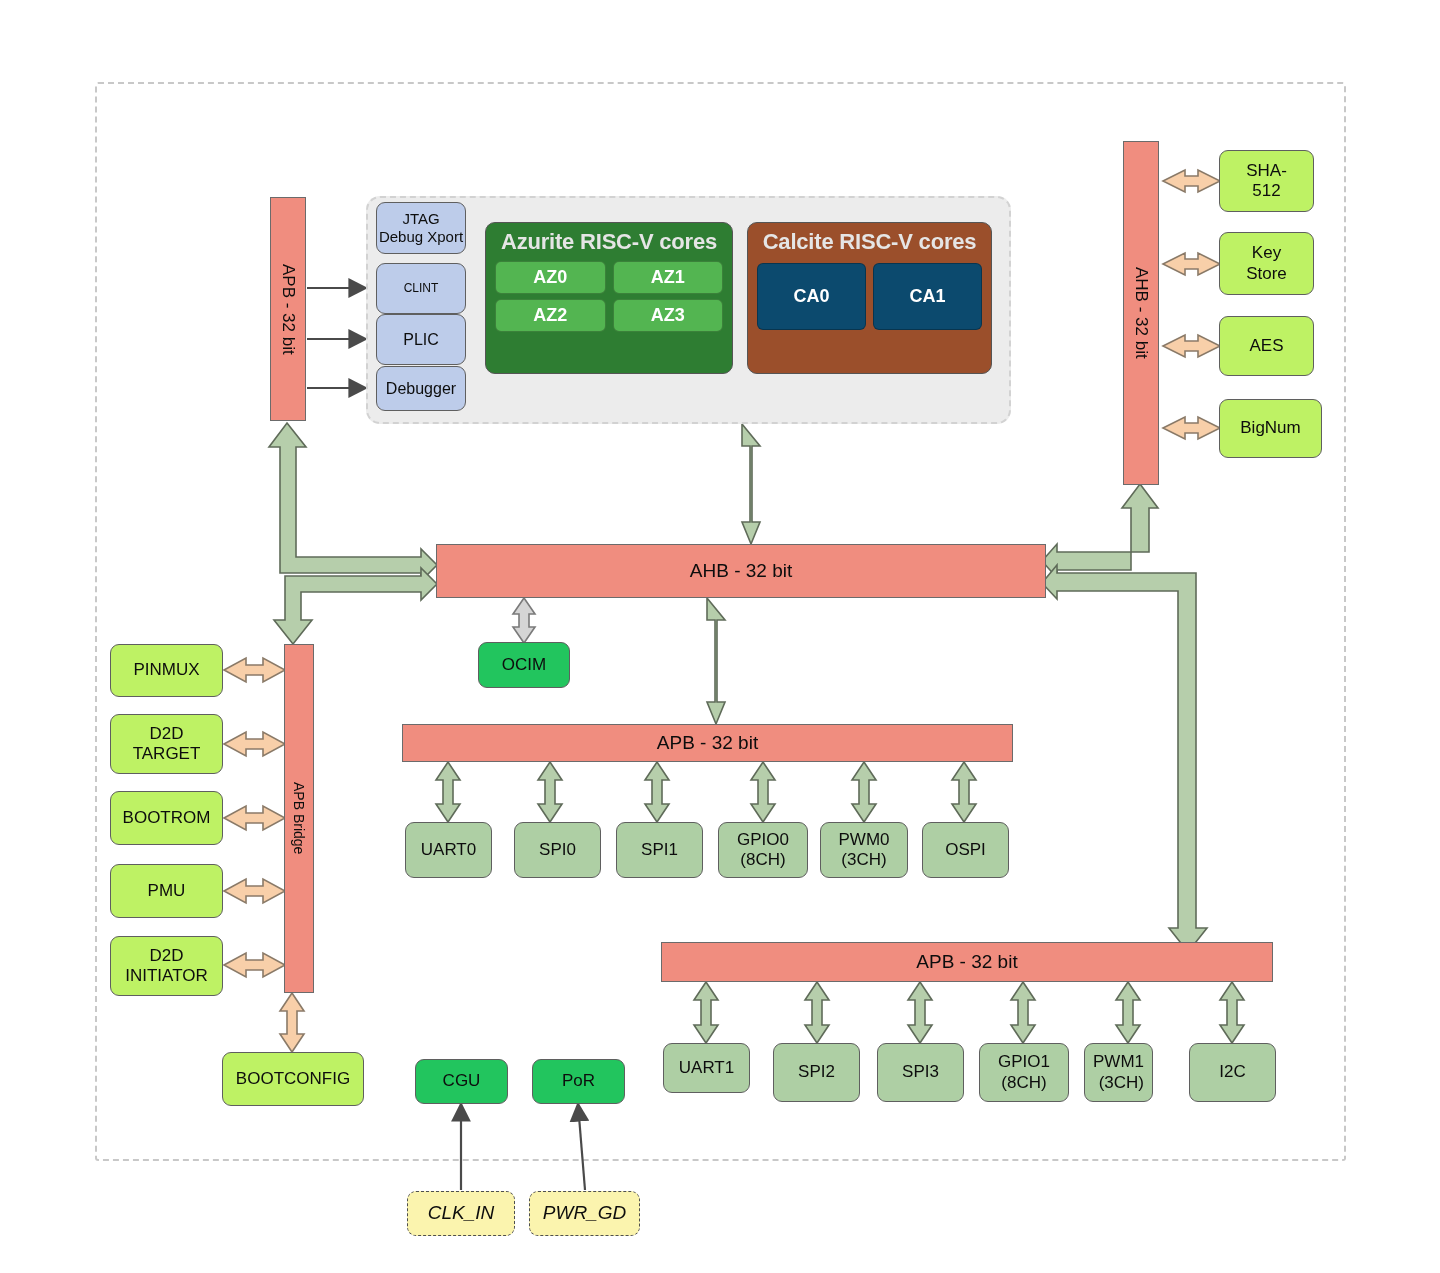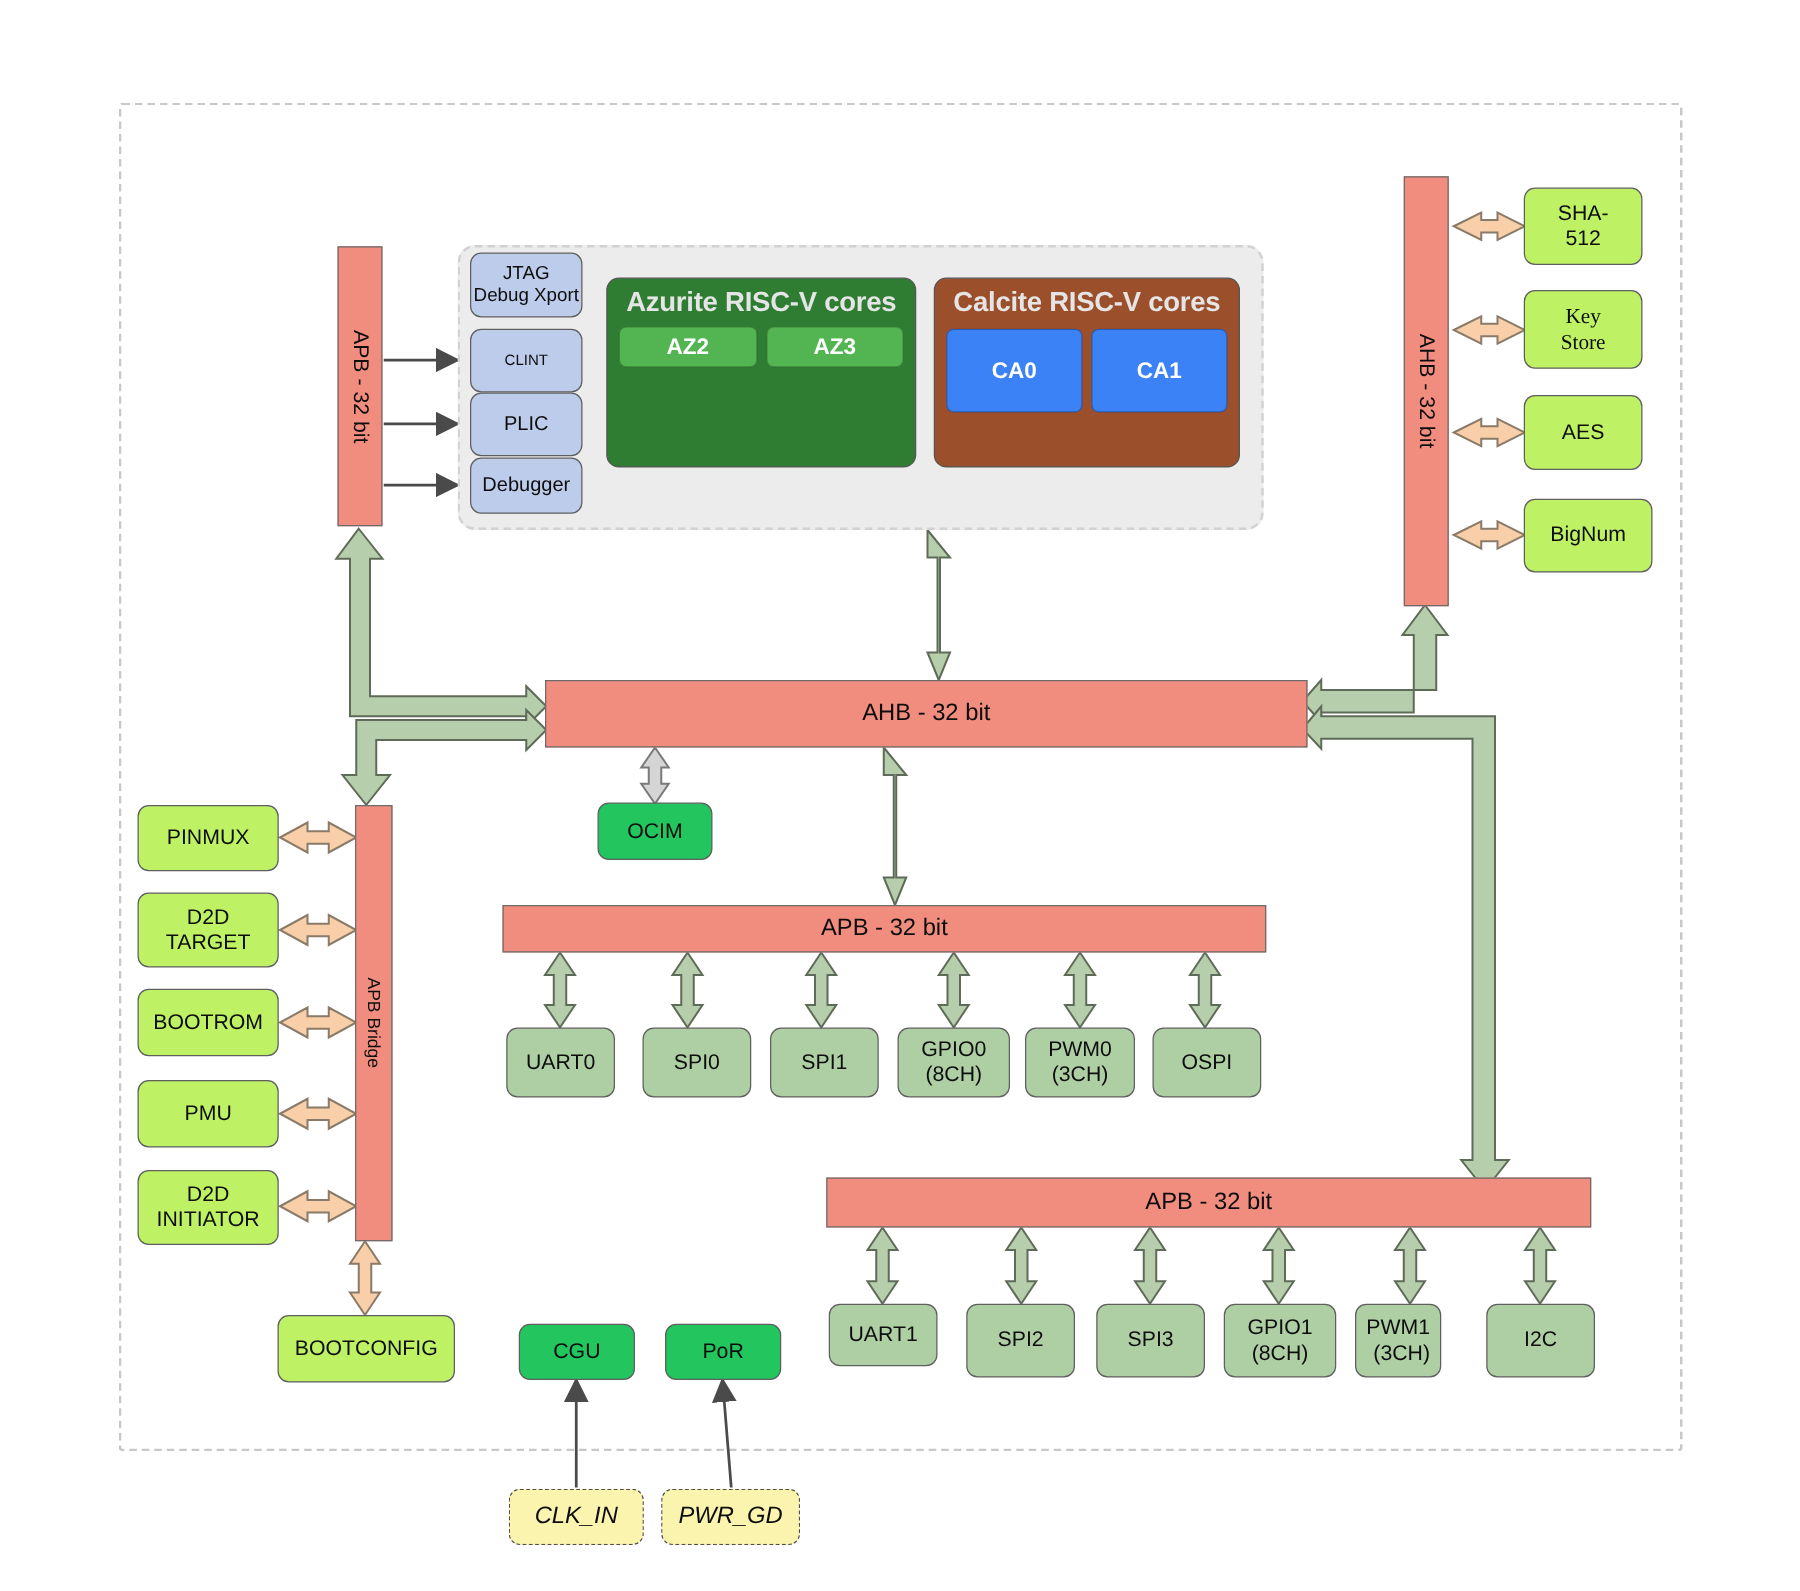--- a/index.html
+++ b/index.html
@@ -102,21 +102,21 @@
     border:1.5px solid rgba(0,0,0,.28);
     color:#fff;
     font-weight:bold;
     font-size:18px;
     text-align:center;
     padding:5px 0;
   }
   #azurite{background:#2e7d32;}
   #azurite .core-cell{background:#53b551;}
   #calcite{background:#9b4f2b;}
-  #calcite .core-cell{background:#3b82f6;}
+  #calcite .core-cell{background:#0c4a6e;}
 </style>
 </head>
 <body>
 
 <div id="canvas">
 
   <div id="chip-boundary"></div>
 
   <svg width="1440" height="1273" style="position:absolute;left:0;top:0;">
     <defs>
@@ -245,39 +245,43 @@
   <div class="bus vert" id="apb-debug-bus" style="left:270px;top:197px;width:36px;height:224px;">APB - 32 bit</div>
 
   <div class="blk blue" style="left:376px;top:202px;width:90px;height:52px;font-size:15px;">JTAG
 Debug Xport</div>
   <div class="blk blue" style="left:376px;top:263px;width:90px;height:51px;font-size:12px;">CLINT</div>
   <div class="blk blue" style="left:376px;top:314px;width:90px;height:51px;font-size:16px;">PLIC</div>
   <div class="blk blue" style="left:376px;top:366px;width:90px;height:45px;font-size:16px;">Debugger</div>
 
   <div class="core-group" id="azurite" style="left:485px;top:222px;width:248px;height:152px;">
     <span class="cg-title">Azurite RISC-V cores</span>
+    <div class="cg-row">
+      <div class="core-cell">AZ0</div>
+      <div class="core-cell">AZ1</div>
+    </div>
     <div class="cg-row" style="margin-top:5px;">
       <div class="core-cell">AZ2</div>
       <div class="core-cell">AZ3</div>
     </div>
   </div>
 
   <div class="core-group" id="calcite" style="left:747px;top:222px;width:245px;height:152px;">
     <span class="cg-title">Calcite RISC-V cores</span>
     <div class="cg-row" style="margin-top:8px;">
       <div class="core-cell" style="padding:22px 0;">CA0</div>
       <div class="core-cell" style="padding:22px 0;">CA1</div>
     </div>
   </div>
 
   <div class="bus vert" id="ahb-security-bus" style="left:1123px;top:141px;width:36px;height:344px;">AHB - 32 bit</div>
 
   <div class="blk peach" style="left:1219px;top:150px;width:95px;height:62px;">SHA-
 512</div>
-  <div class="blk peach" style="left:1219px;top:232px;width:95px;height:63px;font-family:Liberation Serif, serif;">Key
+  <div class="blk peach" style="left:1219px;top:232px;width:95px;height:63px;">Key
 Store</div>
   <div class="blk peach" style="left:1219px;top:316px;width:95px;height:60px;">AES</div>
   <div class="blk peach" style="left:1219px;top:399px;width:103px;height:59px;">BigNum</div>
 
   <div class="bus" id="ahb-main-bus" style="left:436px;top:544px;width:610px;height:54px;">AHB - 32 bit</div>
 
   <div class="blk grey" style="left:478px;top:642px;width:92px;height:46px;">OCIM</div>
 
   <div class="bus vert" id="apb-bridge-bus" style="left:284px;top:644px;width:30px;height:349px;font-size:14px;">APB Bridge</div>
 

